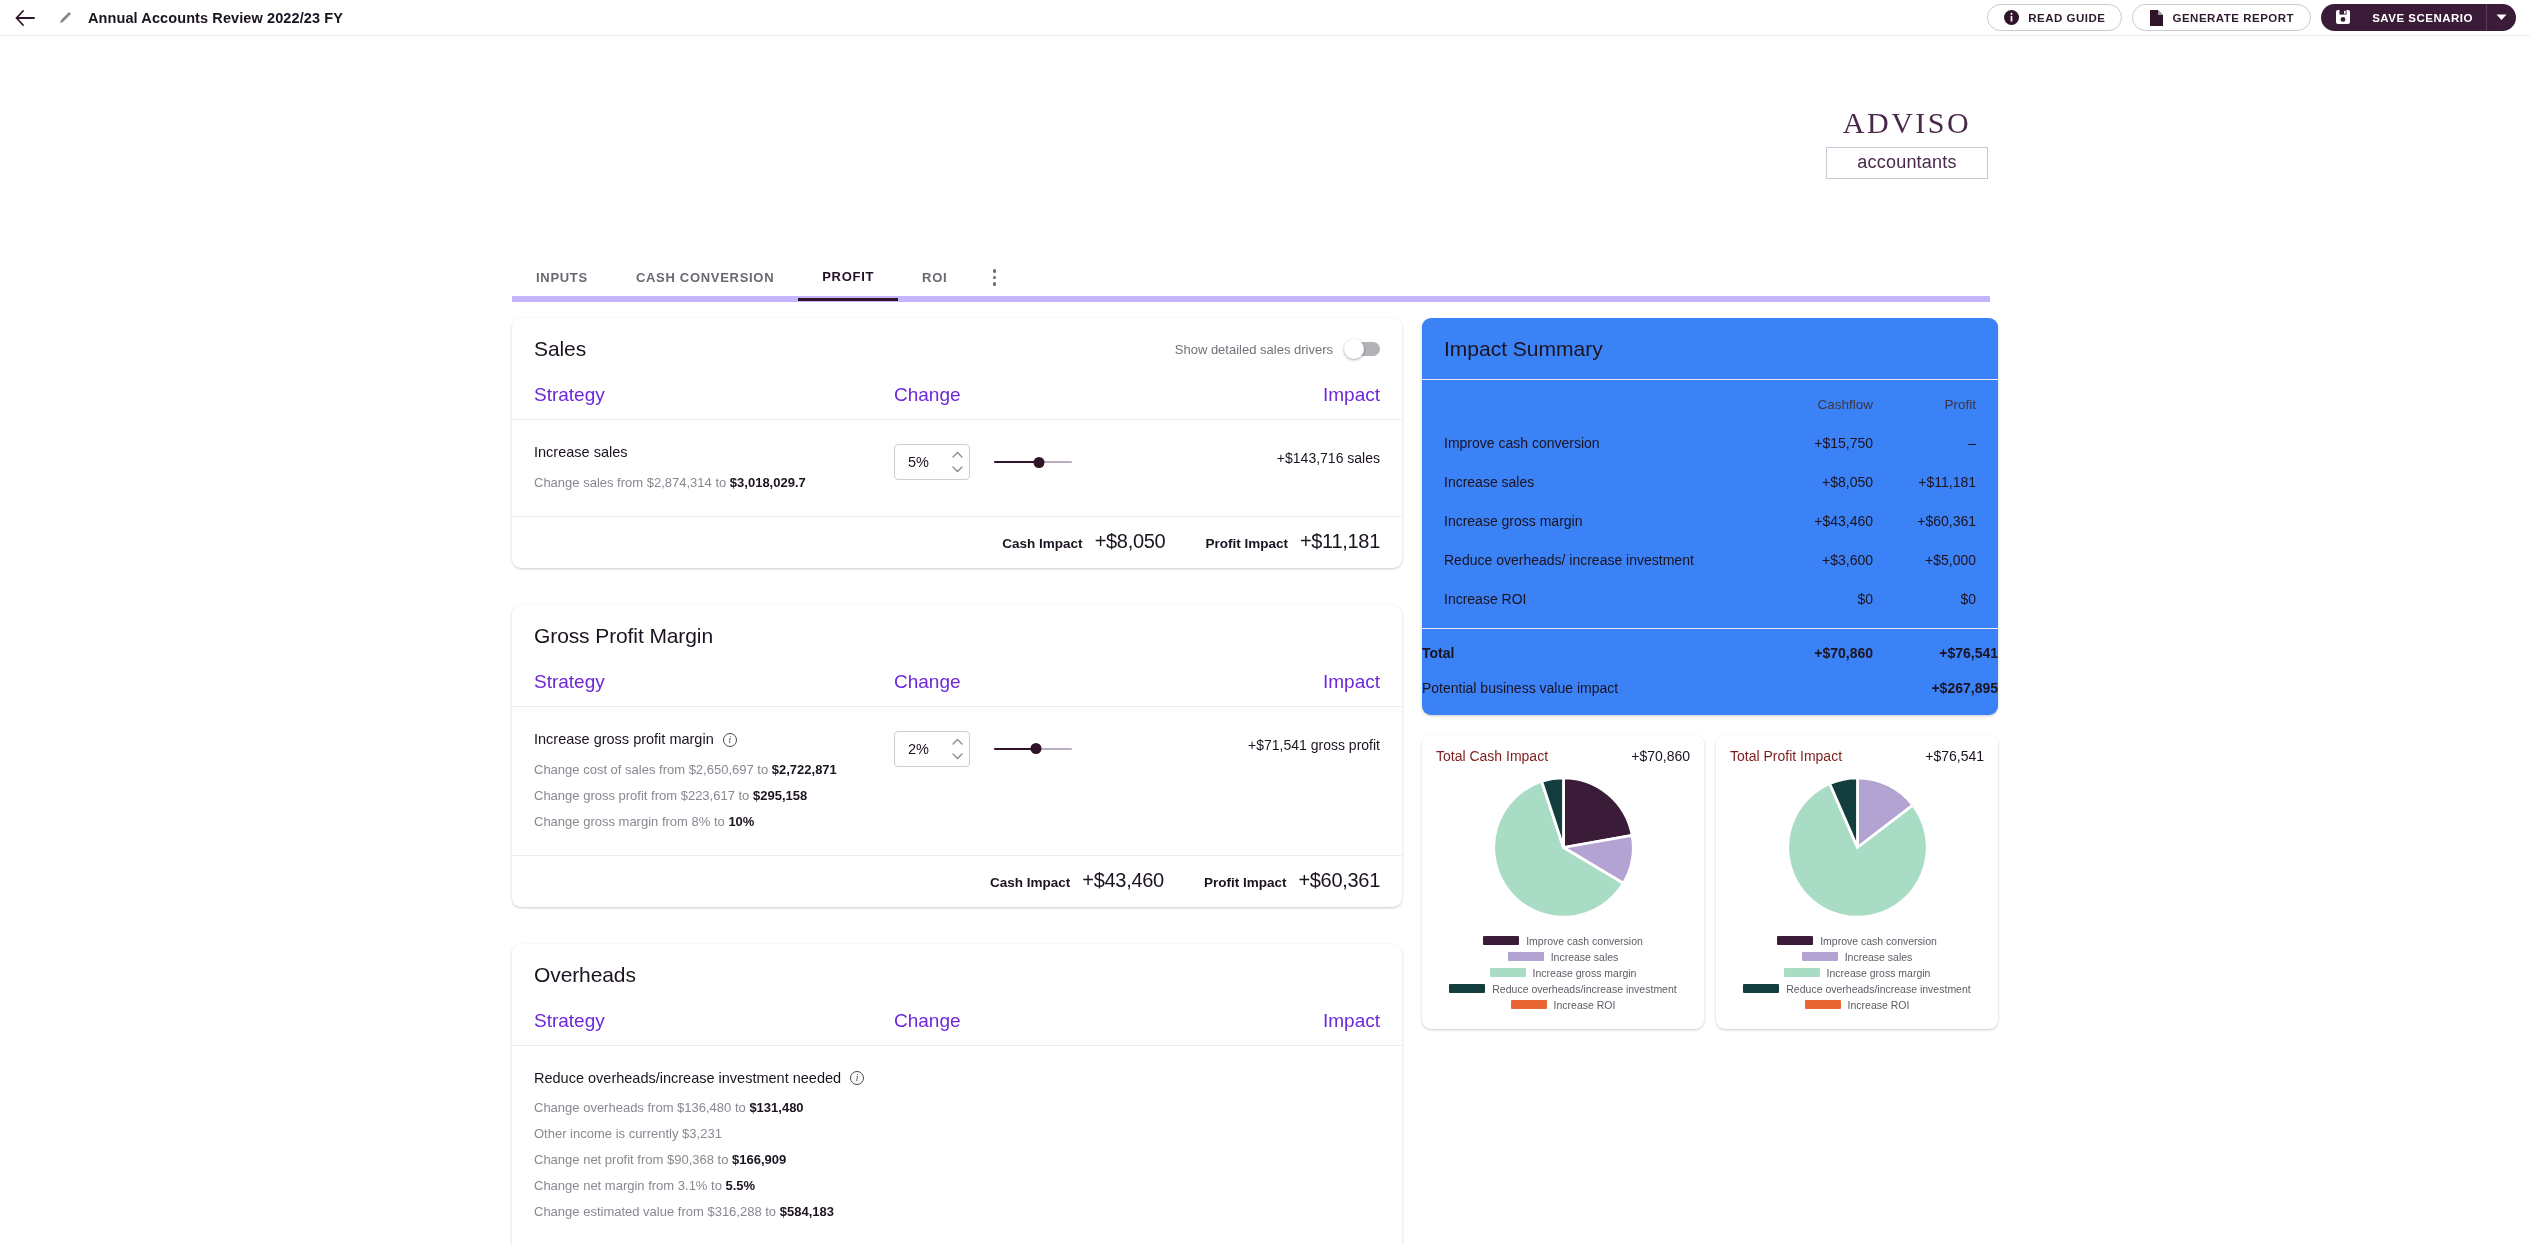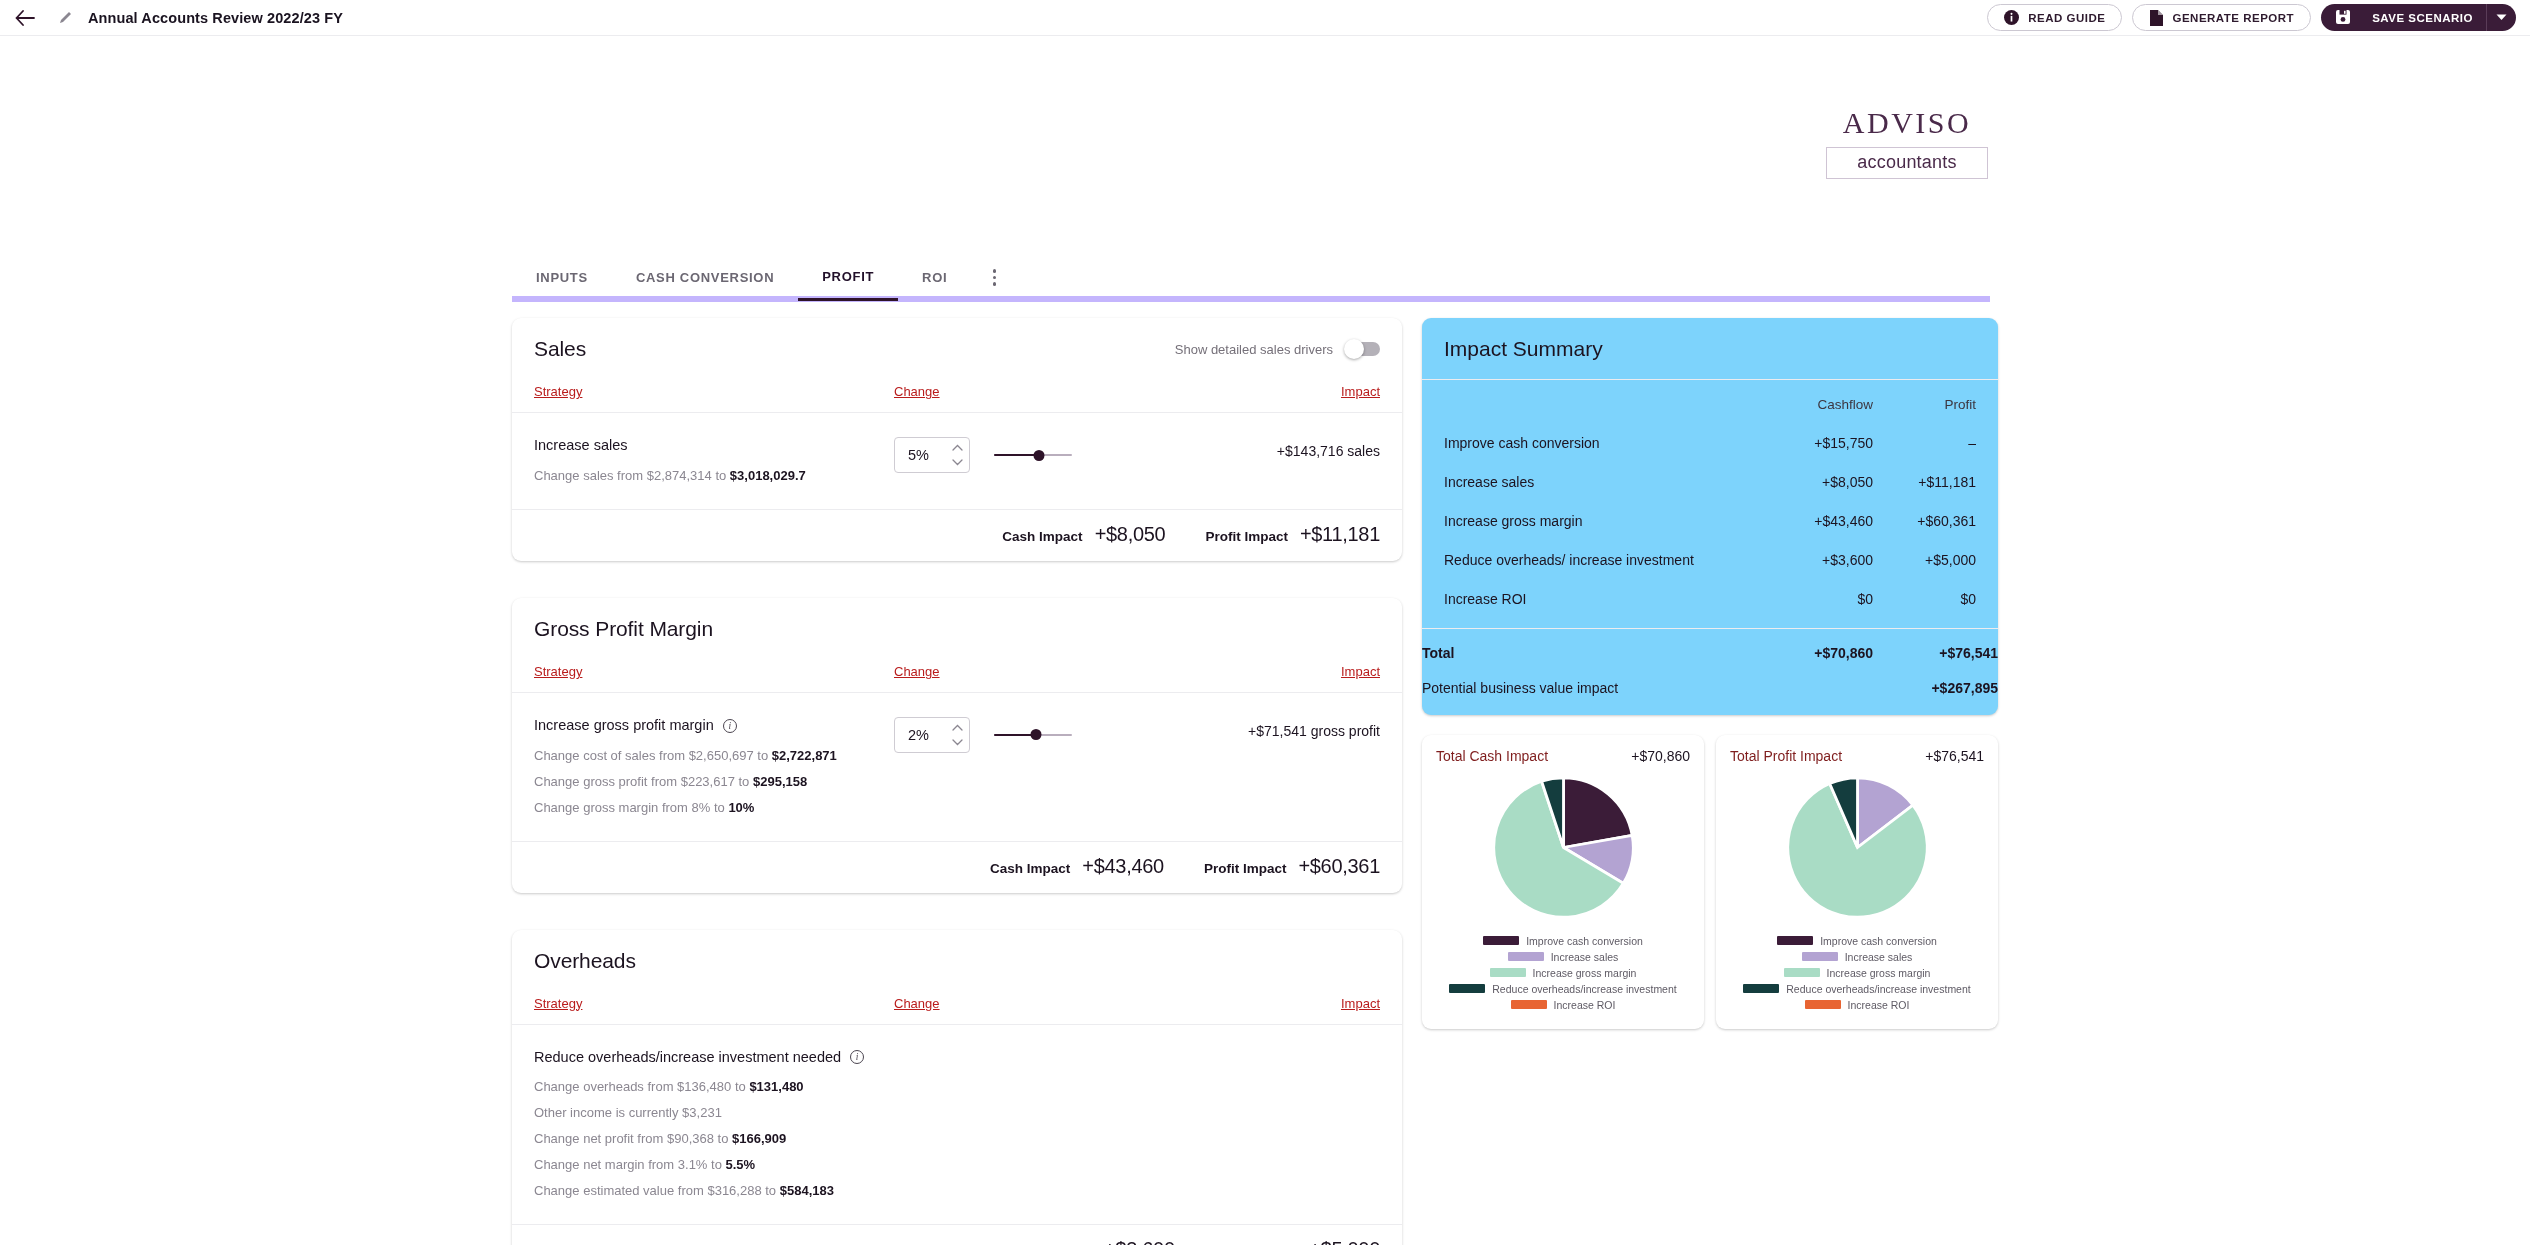--- a/index.html
+++ b/index.html
@@ -71,21 +71,21 @@
   }
   .card-title { padding: 19px 22px 0; font-size: 21px; font-weight: 500; color: #1c1320; letter-spacing: -.1px; }
   .card-head-row { display: flex; align-items: center; justify-content: space-between; padding: 19px 22px 0; }
   .toggle-wrap { display: flex; align-items: center; gap: 13px; }
   .toggle-label { font-size: 13px; color: #757079; }
   .switch { width: 34px; height: 14px; border-radius: 7px; background: #b4b1b8; position: relative; cursor: pointer; }
   .switch .knob { position: absolute; left: -2px; top: -3px; width: 20px; height: 20px; border-radius: 50%; background: #fff; box-shadow: 0 1px 3px rgba(0,0,0,.35); }
 
   .col-heads {
     display: flex; padding: 23px 22px 13px; border-bottom: 1px solid #ececef;
-    font-size: 13px; color: #b91c1c; text-decoration: underline;
+    font-size: 19px; color: #6d28d9;
   }
   .ch-strategy { width: 360px; }
   .ch-change { flex: 1; }
   .ch-impact { width: 180px; text-align: right; }
 
   .row-body { display: flex; padding: 22px 22px 26px; }
   .strategy-col { width: 360px; }
   .strategy-name { font-size: 14.5px; color: #1c1320; display: flex; align-items: center; gap: 9px; line-height: 1.5; }
   .info-ic { width: 14px; height: 14px; border: 1.3px solid #4b4550; border-radius: 50%; display: inline-flex; align-items: center; justify-content: center; font-size: 9.5px; font-style: italic; color: #4b4550; font-family: "Liberation Serif", serif; flex: none; cursor: pointer; }
   .sub-line { font-size: 13px; color: #8b8791; margin-top: 11px; }
@@ -112,21 +112,21 @@
   .card-footer {
     border-top: 1px solid #ececef; padding: 13px 22px 15px;
     display: flex; align-items: baseline; justify-content: flex-end; gap: 12px;
   }
   .f-label { font-size: 13.5px; font-weight: 700; color: #1c1320; }
   .f-val { font-size: 20px; font-weight: 400; color: #1c1320; letter-spacing: -.3px; }
   .f-gap { width: 16px; }
 
   
   .right-col { position: absolute; left: 1422px; top: 282px; width: 576px; }
-  .summary-card { background: #7dd3fc; border-radius: 9px; box-shadow: 0 1px 3px rgba(0,0,0,.14), 0 1px 2px rgba(0,0,0,.08); }
+  .summary-card { background: #3b82f6; border-radius: 9px; box-shadow: 0 1px 3px rgba(0,0,0,.14), 0 1px 2px rgba(0,0,0,.08); }
   .summary-title { padding: 19px 22px 18px; font-size: 21px; font-weight: 500; color: #1c1320; border-bottom: 1px solid #ececef; }
   .sum-table { width: 100%; border-collapse: collapse; }
   .sum-table th, .sum-table td { font-weight: 400; font-size: 14px; color: #1c1320; }
   .sum-table th { padding: 17px 0 12px; font-size: 13.5px; color: #3c3640; }
   .sum-table th.lbl { text-align: left; padding-left: 22px; }
   .sum-table td.lbl { text-align: left; padding-left: 22px; line-height: 1.35; }
   .sum-table th.num, .sum-table td.num { text-align: right; }
   .sum-table th.c1, .sum-table td.c1 { width: 145px; }
   .sum-table th.c2, .sum-table td.c2 { width: 125px; padding-right: 22px; }
   .sum-table tbody td { padding: 10px 0; }

